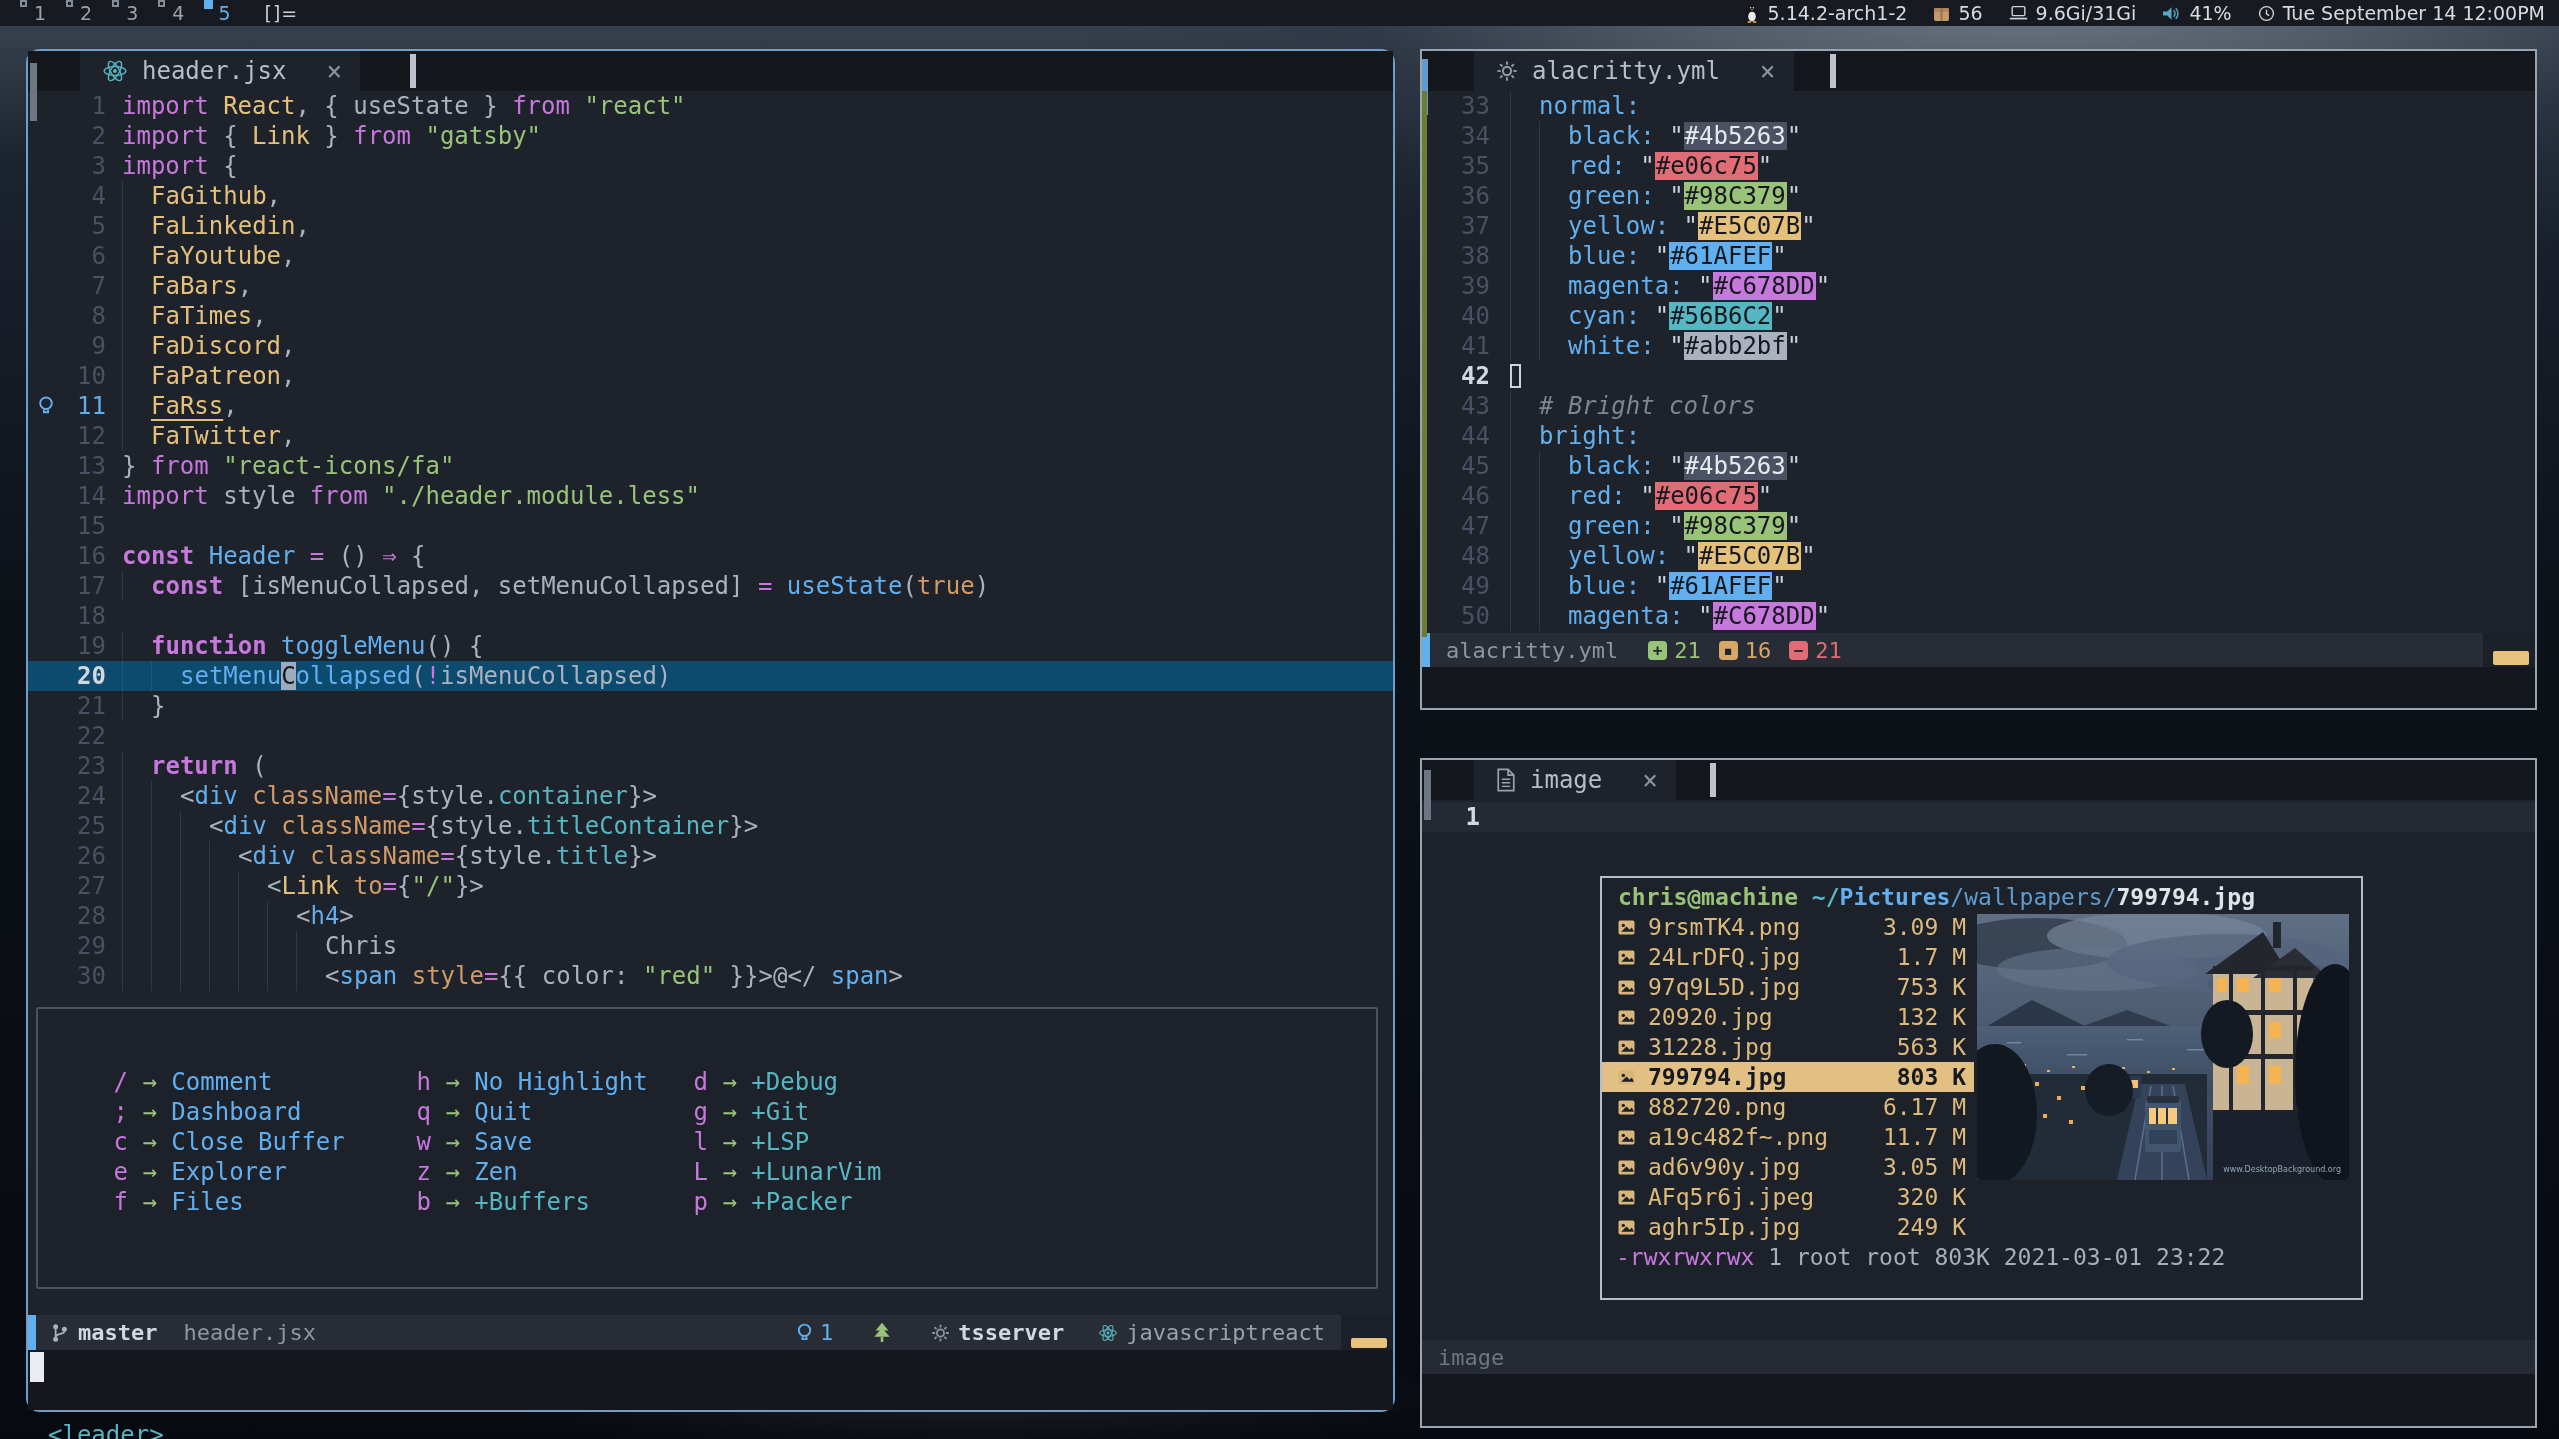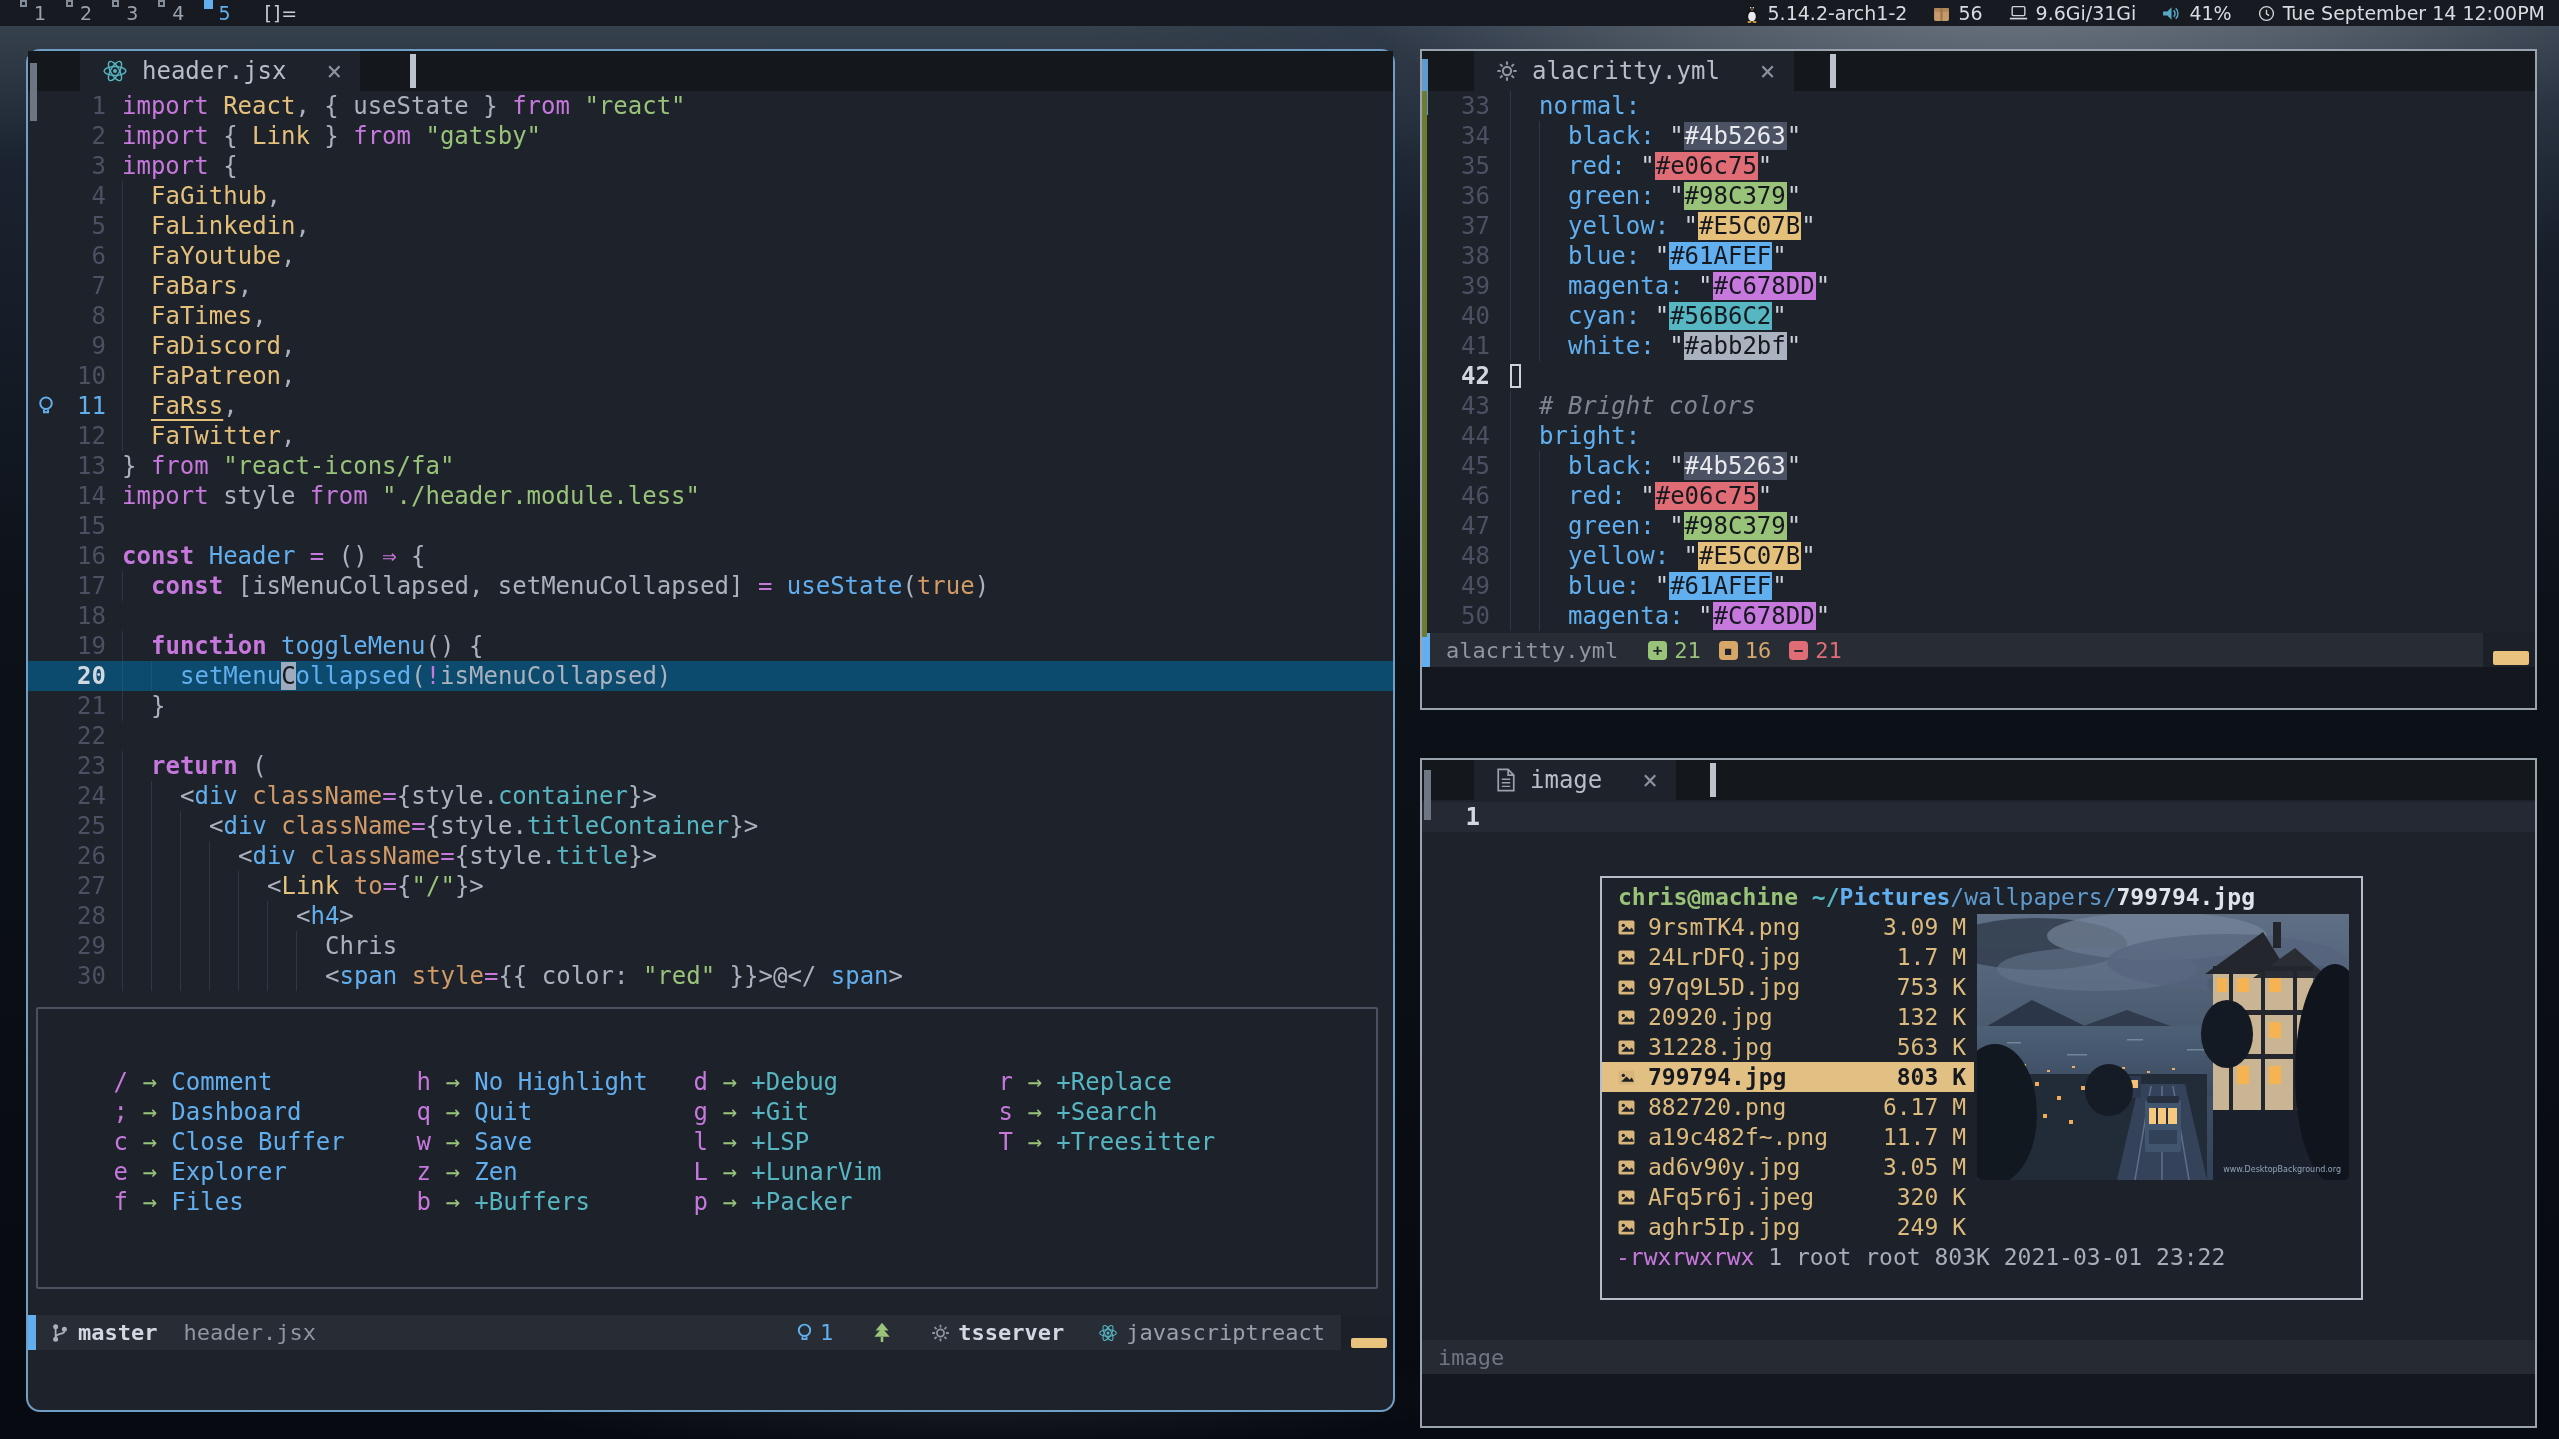--- a/index.html
+++ b/index.html
@@ -191,25 +191,20 @@
         <div class="wk-row"><span class="wk-k">w</span><span class="wk-a"> → </span><span class="wk-action">Save</span></div>
         <div class="wk-row"><span class="wk-k">z</span><span class="wk-a"> → </span><span class="wk-action">Zen</span></div>
         <div class="wk-row"><span class="wk-k">b</span><span class="wk-a"> → </span><span class="wk-group">+Buffers</span></div>
       </div>
       <div class="wk-col" style="left: 654px;">
         <div class="wk-row"><span class="wk-k">d</span><span class="wk-a"> → </span><span class="wk-group">+Debug</span></div>
         <div class="wk-row"><span class="wk-k">g</span><span class="wk-a"> → </span><span class="wk-group">+Git</span></div>
         <div class="wk-row"><span class="wk-k">l</span><span class="wk-a"> → </span><span class="wk-group">+LSP</span></div>
         <div class="wk-row"><span class="wk-k">L</span><span class="wk-a"> → </span><span class="wk-group">+LunarVim</span></div>
         <div class="wk-row"><span class="wk-k">p</span><span class="wk-a"> → </span><span class="wk-group">+Packer</span></div>
-      </div>
-      <div class="wk-col" style="left: 959px;">
-        <div class="wk-row"><span class="wk-k">r</span><span class="wk-a"> → </span><span class="wk-group">+Replace</span></div>
-        <div class="wk-row"><span class="wk-k">s</span><span class="wk-a"> → </span><span class="wk-group">+Search</span></div>
-        <div class="wk-row"><span class="wk-k">T</span><span class="wk-a"> → </span><span class="wk-group">+Treesitter</span></div>
       </div>
     </div>
 
   <div class="statusline" style="top:1264px;">
     <div class="sl-block"></div>
     <span style="margin-left:14px;">
       <svg width="20" height="22" viewBox="0 0 16 16" fill="#aab1bc">
         <circle cx="4.5" cy="3" r="2"></circle>
           <circle cx="4.5" cy="13" r="2"></circle>
           <circle cx="11.5" cy="5" r="2"></circle>
@@ -243,20 +238,27 @@
       <svg width="20" height="20" viewBox="0 0 24 24" fill="none" stroke="#56b6c2" stroke-width="1.3">
         <ellipse cx="12" cy="12" rx="10" ry="4"></ellipse>
         <ellipse cx="12" cy="12" rx="10" ry="4" transform="rotate(60 12 12)"></ellipse>
         <ellipse cx="12" cy="12" rx="10" ry="4" transform="rotate(120 12 12)"></ellipse>
         <circle cx="12" cy="12" r="1.8" fill="#56b6c2" stroke="none"></circle>
       </svg>
     </span>
     <span style="margin-left:8px; color:#9aa1ac;">javascriptreact</span>
     <div class="sl-end" style="margin-left:16px;">
       <div class="orange"></div>
+    </div>
+  </div>
+  <div class="bottomarea" style="top:1299px;">
+    <div class="cmdline">
+      <div class="cmd-cursor"></div>
+      <span style="position:absolute; left:20px; color:#56b6c2;">&lt;leader&gt;</span>
+      
     </div>
   </div>
 </div>
 
 <div class="win" style="left:1420px; top:49px; width:1117px; height:661px;">
   <div class="tabline">
     <div class="tab">
       <span>
         <svg width="22" height="22" viewBox="0 0 16 16" stroke="#8e96a1" fill="none" stroke-width="1.5">
           <circle cx="8" cy="8" r="3"></circle>

